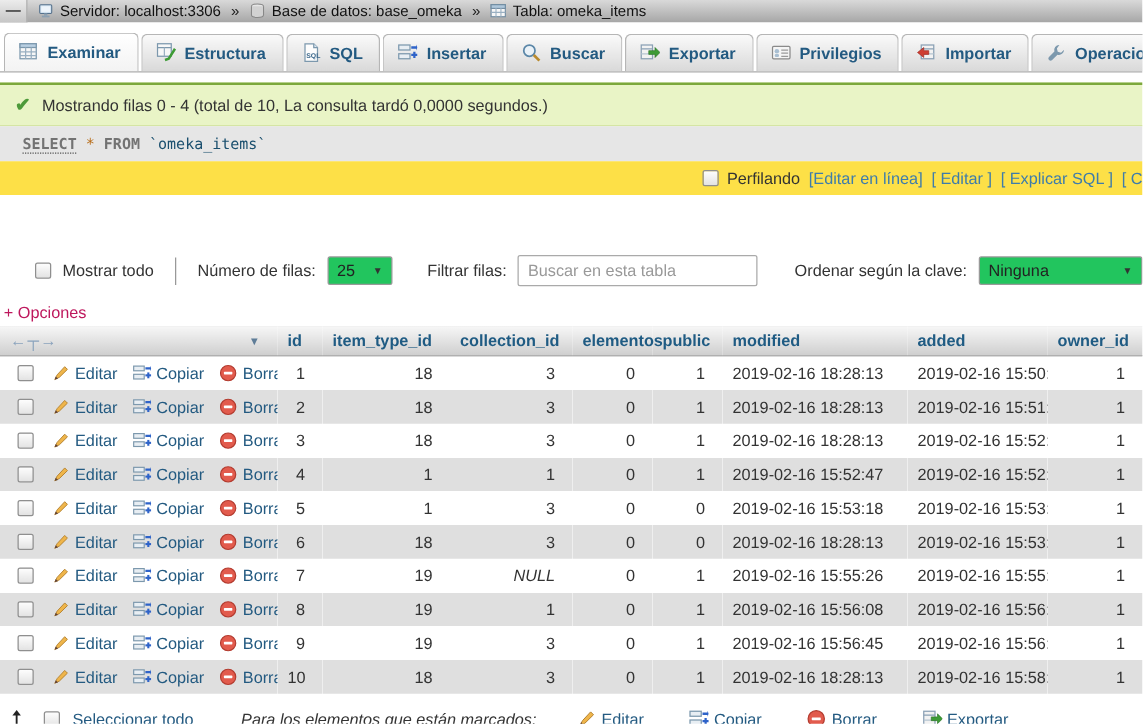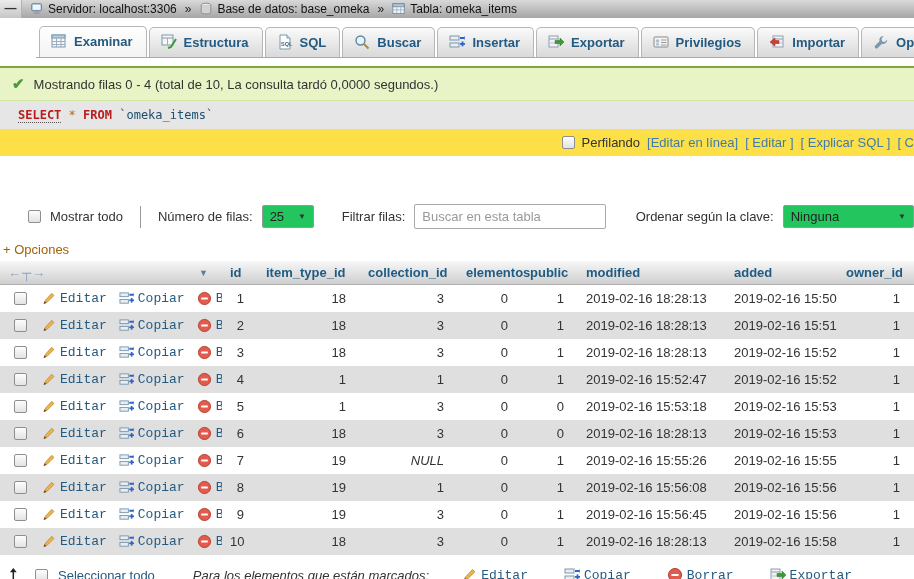--- a/index.html
+++ b/index.html
@@ -21,21 +21,21 @@
     background:linear-gradient(#ececec,#c6c6c6); border-right:1px solid #b2b2b2;
     color:#333; font-weight:bold;
   }
   .crumb { display:flex; align-items:center; gap:4px; margin-left:8px; }
   .crumb-sep { margin:0 4px; color:#222; }
   .mini-ic { width:14px; height:14px; display:inline-block; vertical-align:middle; }
 
   
   .tabbar {
     height:40px; background:#fff; border-bottom:1px solid #aaa;
-    display:flex; align-items:flex-end; padding-left:3px;margin-left:36px;
+    display:flex; align-items:flex-end; padding-left:3px;
   }
   .tab {
     display:inline-flex; align-items:center; gap:7px;
     padding:6px 13px 7px 11px; margin-right:2px;
     border:1px solid #b6b6b6; border-bottom:none;
     border-radius:5px 5px 0 0;
     background:linear-gradient(#fafafa,#d9d9d9);
     color:#235a81; font-weight:bold; font-size:13px;
   }
   .tab.active { background:linear-gradient(#ffffff,#f3f3f3); padding-bottom:8px; }
@@ -47,21 +47,21 @@
     border-top:2px solid #7ca83c; border-bottom:1px solid #d5e5a4;
     padding:7px 12px; display:flex; align-items:center; gap:9px; color:#333;
   }
   .check-ic { color:#4d9a3a; font-size:15px; font-weight:bold; }
 
   
   .sqlbox {
     background:#e6e6e6; padding:7px 6px 7px 18px;
     font-family:"DejaVu Sans Mono", monospace; font-size:12px; color:#333;
   }
-  .sql-kw { color:#b91c1c; font-weight:bold; }
+  .sql-kw { color:#737373; font-weight:bold; }
   .sql-kw.dotted { border-bottom:1px dotted #555; }
   .sql-star { color:#b86c18; }
   .sql-ident { color:#1a4f6e; }
 
   
   .profiling {
     background:#fde047; height:27px; display:flex; align-items:center;
     justify-content:flex-end; gap:7px; padding-right:0; white-space:nowrap;
     overflow:hidden; color:#333;
   }
@@ -85,39 +85,39 @@
     padding:3px 7px; display:inline-flex; align-items:center; gap:14px; color:#222;
   }
   .selectbox .car { font-size:8px; color:#333; }
   .txt-input {
     width:222px; border:1px solid #aaa; border-radius:2px;
     padding:4px 7px; font-family:"Liberation Sans",sans-serif; font-size:13px;
   }
   .txt-input::placeholder { color:#999; }
 
   
-  .options-link { display:inline-block; margin:2px 0 4px 3px; color:#a16207; }
+  .options-link { display:inline-block; margin:2px 0 4px 3px; color:#be185d; }
 
   
   table.grid { width:914px; border-collapse:collapse; table-layout:fixed; font-size:13px; }
   .grid thead th {
     background:linear-gradient(#f7f7f7,#cfcfcf);
     color:#1f5b83; font-weight:bold; text-align:left;
     padding:4px 8px; border-bottom:1px solid #b0b0b0; height:22px;
   }
   .grid tbody td { padding:5px 8px; height:27px; color:#333; overflow:hidden; white-space:nowrap; }
   .grid tbody tr.even { background:#dfdfdf; }
   .num { text-align:right; padding-right:14px !important; }
   .null-val { color:#888; font-style:italic; }
   .th-actions { display:flex; align-items:center; justify-content:space-between; }
   .colmarker { color:#8aa3bd; font-size:13px; letter-spacing:1px; }
   .sort-car { color:#5f7d98; font-size:9px; margin-right:6px; }
   .actions-cell { display:flex; align-items:center; gap:5px; }
   .actions-cell .cb { margin:0 9px 0 6px; }
-  .act { display:inline-flex; align-items:flex-end; gap:4px; margin-right:7px; color:#235a81;font-family:Liberation Mono, monospace; }
+  .act { display:inline-flex; align-items:flex-end; gap:4px; margin-right:7px; color:#235a81; }
   .act svg { width:15px; height:15px; }
 
   
   .footerbar { display:flex; align-items:center; padding:12px 0 0 8px; gap:10px; white-space:nowrap; }
   .withsel { font-style:italic; margin:0 22px 0 28px; color:#333; }
   .footerbar .act { margin-right:26px; font-size:13px; }
   .footerbar .act svg { width:16px; height:16px; }
 </style>
 </head>
 <body>
@@ -255,29 +255,29 @@
       <span>Estructura</span>
     </a>
   <a class="tab">
       <svg viewBox="0 0 16 16">
         <use href="#ic-sqlpage"></use>
       </svg>
       <span>SQL</span>
     </a>
   <a class="tab">
       <svg viewBox="0 0 16 16">
+        <use href="#ic-insert"></use>
+      </svg>
+      <span>Insertar</span>
+    </a>
+  <a class="tab">
+      <svg viewBox="0 0 16 16">
         <use href="#ic-search"></use>
       </svg>
       <span>Buscar</span>
-    </a>
-  <a class="tab">
-      <svg viewBox="0 0 16 16">
-        <use href="#ic-insert"></use>
-      </svg>
-      <span>Insertar</span>
     </a>
   <a class="tab">
       <svg viewBox="0 0 16 16">
         <use href="#ic-export"></use>
       </svg>
       <span>Exportar</span>
     </a>
   <a class="tab">
       <svg viewBox="0 0 16 16">
         <use href="#ic-priv"></use>

